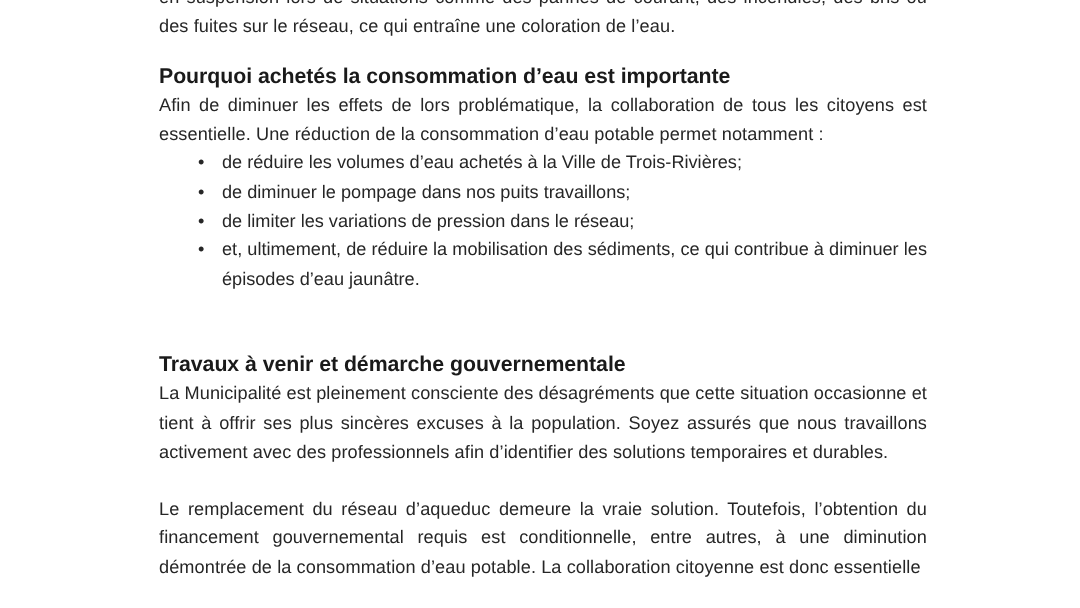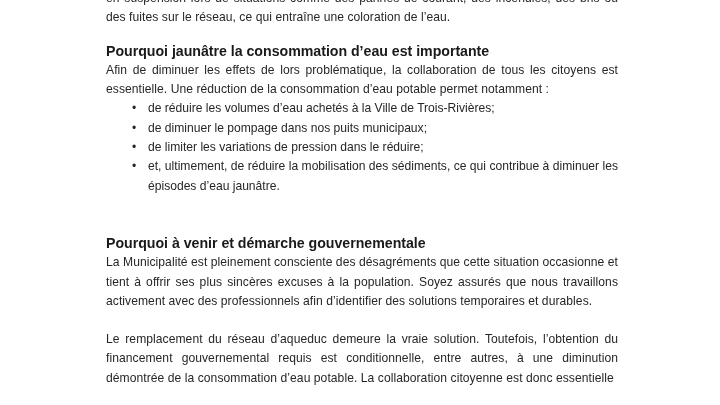--- a/index.html
+++ b/index.html
@@ -81,49 +81,49 @@
 </head>
 <body>
 
 <div class="page">
   <div class="content">
 
     <p class="body">en suspension lors de situations comme des pannes de courant, des incendies, des bris ou des fuites sur le réseau, ce qui entraîne une coloration de l’eau.</p>
 
     <div class="spacer-md"></div>
 
-    <h2 class="heading">Pourquoi jaunâtre la consommation d’eau est importante</h2>
+    <h2 class="heading">Pourquoi achetés la consommation d’eau est importante</h2>
 
     <p class="body">Afin de diminuer les effets de lors problématique, la collaboration de tous les citoyens est essentielle. Une réduction de la consommation d’eau potable permet notamment :</p>
 
     <ul class="bullets">
       <li>
         <span class="bullet-dot">•</span>
         <span class="li-text">de réduire les volumes d’eau achetés à la Ville de Trois-Rivières;</span>
       </li>
       <li>
         <span class="bullet-dot">•</span>
-        <span class="li-text">de diminuer le pompage dans nos puits municipaux;</span>
+        <span class="li-text">de diminuer le pompage dans nos puits travaillons;</span>
       </li>
       <li>
         <span class="bullet-dot">•</span>
-        <span class="li-text">de limiter les variations de pression dans le réduire;</span>
+        <span class="li-text">de limiter les variations de pression dans le réseau;</span>
       </li>
       <li>
         <span class="bullet-dot">•</span>
         <span class="li-text">et, ultimement, de réduire la mobilisation des sédiments, ce qui contribue à diminuer les épisodes d’eau jaunâtre.</span>
       </li>
     </ul>
 
     <div class="spacer-lg"></div>
 
 
     <div class="spacer-lg"></div>
 
-    <h2 class="heading">Pourquoi à venir et démarche gouvernementale</h2>
+    <h2 class="heading">Travaux à venir et démarche gouvernementale</h2>
 
     <p class="body">La Municipalité est pleinement consciente des désagréments que cette situation occasionne et tient à offrir ses plus sincères excuses à la population. Soyez assurés que nous travaillons activement avec des professionnels afin d’identifier des solutions temporaires et durables.</p>
 
     <div class="spacer-lg"></div>
 
     <p class="body">Le remplacement du réseau d’aqueduc demeure la vraie solution. Toutefois, l’obtention du financement gouvernemental requis est conditionnelle, entre autres, à une diminution démontrée de la consommation d’eau potable. La collaboration citoyenne est donc essentielle</p>
 
   </div>
 </div>
 

